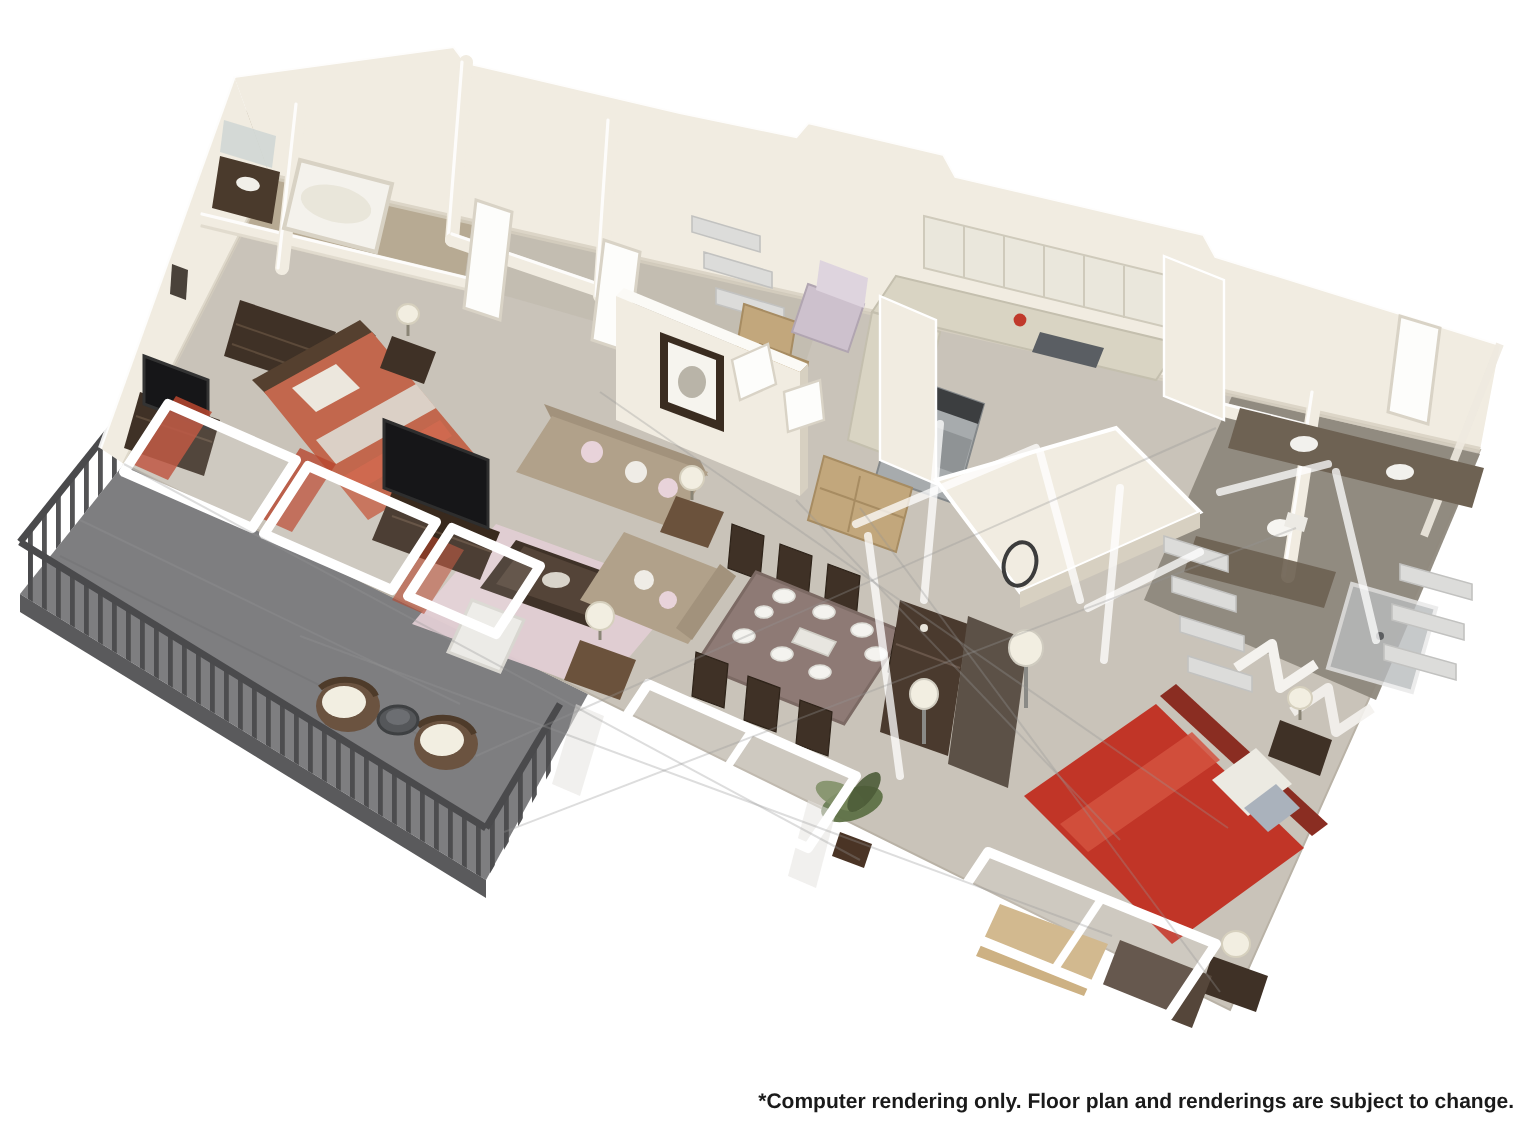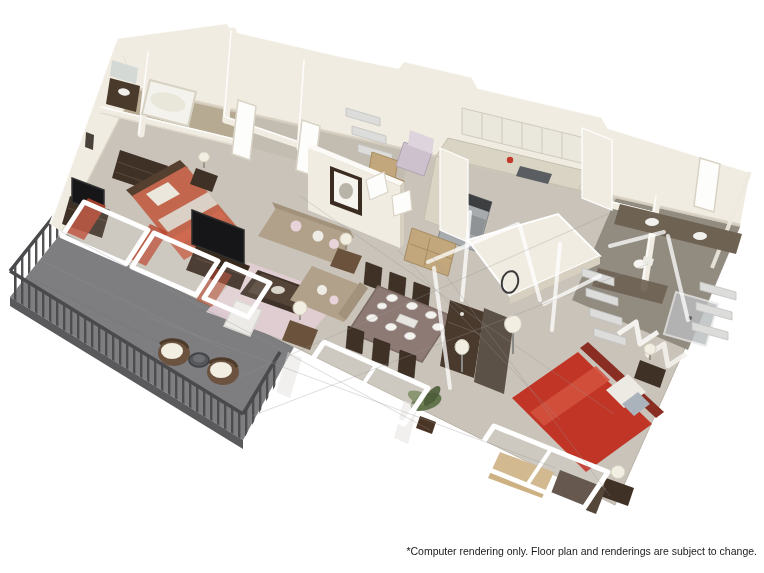--- a/index.html
+++ b/index.html
@@ -2,21 +2,21 @@
 <html style="--background: #ffffff; --text: #1a1a1a; --carpet: #c9c3b9; --wall: #f1ece1; --wall_top: #fbfaf6; --wall_shadow: #d7d0c1; --bath_tan: #b5a78f; --bath_gray: #8e887c; --counter_brown: #6e6253; --balcony: #7e7e80; --balcony_edge: #5a5a5c; --railing: #4a4a4c; --bed_coral: #c2674d; --bed_red: #c13527; --headboard_red: #8a2d22; --sofa: #b1a18a; --sofa_dark: #a2927c; --rug: #e1ced3; --wood_dark: #3f3126; --wood_mid: #6b523c; --tablecloth: #8e7a75; --cabinet_tan: #c2a77c; --steel: #a7abad; --plant: #5e7146; --lamp: #f2eee1; --curtain: #b8472f; --lilac: #cdc1cd; --white_frame: #ffffff; --shelf: #dcdcda; --door_white: #fdfdfb; --plate: #f4f3ef; --screen: #161618; --ghost: rgba(150,150,148,0.32); --ghost_white: rgba(255,255,255,0.75);"><head>
 <meta charset="utf-8">
 <style>
   html,body{margin:0;padding:0;}
   body{font-family:"Liberation Sans", sans-serif;}
   .stage{position:relative;width:764px;height:573px;background:var(--background,#fff);overflow:hidden;}
   svg{position:absolute;left:0;top:0;}
   .disclaimer{
     position:absolute;right:7px;top:545px;width:500px;
     font-size:10.5px;color:var(--text,#1a1a1a);text-align:right;
-    letter-spacing:0;font-weight:400;
+    letter-spacing:0;font-weight:700;
   }
   .iw{stroke:var(--wall);stroke-width:7;stroke-linecap:round;fill:none;}
   .iwt{stroke:#ffffff;stroke-width:1.6;stroke-linecap:round;opacity:.85;fill:none;}
   .iwb{stroke:var(--wall_shadow);stroke-width:1.6;stroke-linecap:round;opacity:.6;fill:none;}
   .ghostline{stroke:var(--ghost);stroke-width:1;fill:none;}
   .ghostbeam{stroke:var(--ghost_white);stroke-width:4;stroke-linecap:round;fill:none;}
   .gframe{stroke:var(--white_frame);stroke-width:5;fill:rgba(255,255,255,0.10);stroke-linejoin:round;}
   .gpost{stroke:var(--white_frame);stroke-width:4;fill:none;}
   .shelf{fill:var(--shelf);stroke:#c2c2c0;stroke-width:.8;}
   .plate{fill:var(--plate);stroke:#dcdbd5;stroke-width:.8;}

